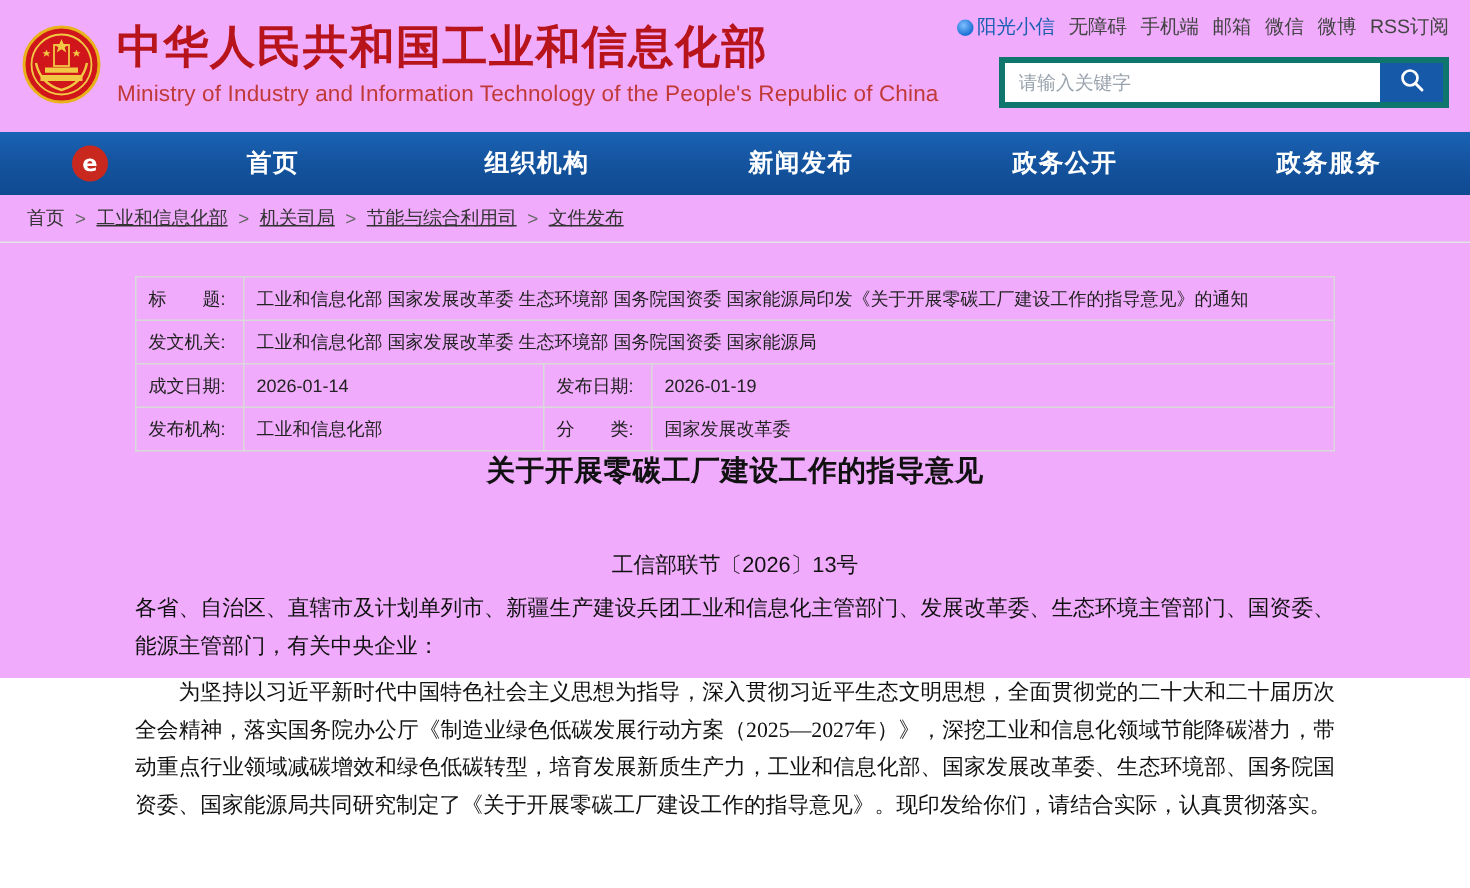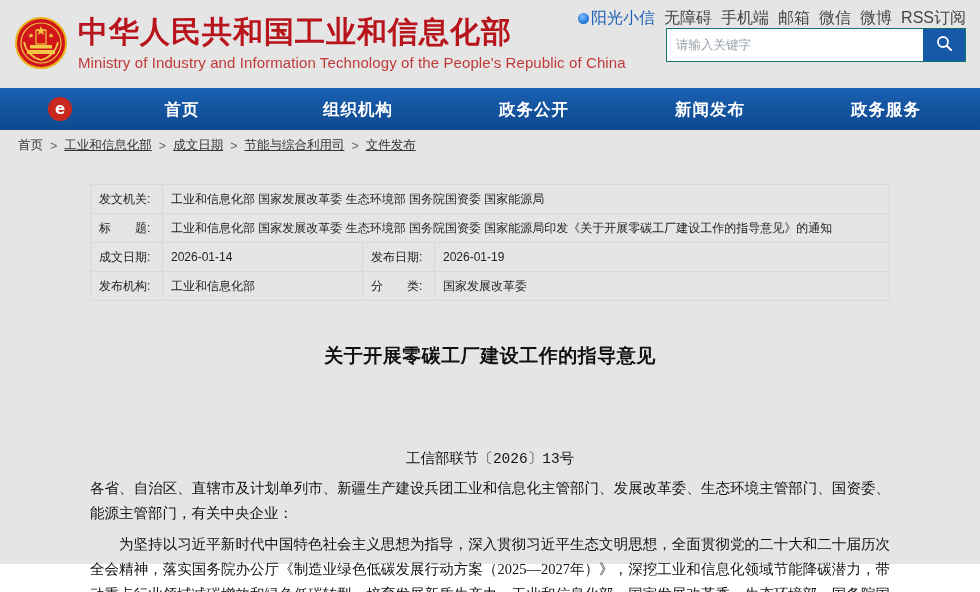--- a/index.html
+++ b/index.html
@@ -3,21 +3,21 @@
 <meta charset="utf-8">
 <style>
   * { box-sizing: border-box; }
   html, body {
     margin: 0; padding: 0;
     width: 980px; height: 592px;
     background: #ffffff;
     font-family: "Liberation Sans", sans-serif;
     overflow: hidden;
   }
-  .page { width: 980px; height: 564px; position: relative; background:#e5e5e5; }
+  .page { width: 980px; height: 452px; position: relative; background:#f0abfc; }
 
   
   .header {
     height: 88px;
     display: flex;
     align-items: flex-start;
     padding: 10px 14px 0 14px;
     position: relative;
   }
   .emblem {
@@ -50,35 +50,36 @@
     position: absolute;
     right: 14px;
     top: 8px;
     width: 300px;
   }
   .toplinks {
     display: flex;
     justify-content: flex-end;
     align-items: center;
     gap: 9px;
-    font-size: 16px;
+    font-size: 13px;
     color: #444;
     height: 20px;
   }
   .toplinks a { color:#444; text-decoration:none; white-space:nowrap; }
   .toplinks .sunlink { color:#1a5fb4; display:flex; align-items:center; gap:2px; }
   .sun-dot {
     width:11px;height:11px;border-radius:50%;
     background: radial-gradient(circle at 40% 35%, #7ec0ff 0%, #1a6fd4 70%);
     display:inline-block;
   }
   .searchbar {
+    margin-top: 10px;
     display: flex;
     height: 34px;
-    border: 1px solid #0f766e;
+    border: 4px solid #0f766e;
     background: #fff;
   }
   .searchbar input {
     flex: 1;
     border: none;
     outline: none;
     padding: 0 9px;
     font-size: 12.5px;
     color: #333;
     font-family: "Liberation Sans", sans-serif;
@@ -166,30 +167,29 @@
   }
   td.lbl { width: 72px; white-space: nowrap; color:#222; }
 
   
   .article { width: 800px; margin: 0 auto; }
   .doc-title {
     text-align: center;
     font-size: 19px;
     font-weight: bold;
     color: #111;
-    margin-top: 42px;
     letter-spacing: 0.5px;
     font-family: "Liberation Serif", "DejaVu Serif", serif;
   }
   .doc-number {
     text-align: center;
     font-size: 14.5px;
     color: #111;
-    margin-top: 80px;
-    font-family: Liberation Mono, monospace;
+    margin-top: 40px;
+    font-family: Liberation Sans, sans-serif;
   }
   .doc-para {
     font-size: 14.5px;
     line-height: 25px;
     color: #111;
     margin-top: 8px;
     text-align: justify;
     font-family: "Liberation Serif", "DejaVu Serif", serif;
   }
   .doc-para.indent { text-indent: 2em; margin-top: 6px; }
@@ -243,49 +243,49 @@
         </button>
       </div>
     </div>
   </div>
 
   <div class="nav">
     <div class="nav-logo">e</div>
     <div class="nav-items">
       <a class="nav-item" href="#">首页</a>
       <a class="nav-item" href="#">组织机构</a>
+      <a class="nav-item" href="#">新闻发布</a>
       <a class="nav-item" href="#">政务公开</a>
-      <a class="nav-item" href="#">新闻发布</a>
       <a class="nav-item" href="#">政务服务</a>
     </div>
   </div>
 
   <div class="breadcrumb">
     <span class="crumb first">首页</span>
     <span class="sep">&gt;</span>
     <span class="crumb">工业和信息化部</span>
     <span class="sep">&gt;</span>
-    <span class="crumb">成文日期</span>
+    <span class="crumb">机关司局</span>
     <span class="sep">&gt;</span>
     <span class="crumb">节能与综合利用司</span>
     <span class="sep">&gt;</span>
     <span class="crumb">文件发布</span>
   </div>
 
   <div class="content">
     <div class="meta-wrap">
       <table class="meta">
         <tbody>
             <tr>
+          <td class="lbl">标　　题:</td>
+          <td colspan="3">工业和信息化部 国家发展改革委 生态环境部 国务院国资委 国家能源局印发《关于开展零碳工厂建设工作的指导意见》的通知</td>
+        </tr>
+        <tr>
           <td class="lbl">发文机关:</td>
           <td colspan="3">工业和信息化部 国家发展改革委 生态环境部 国务院国资委 国家能源局</td>
-        </tr>
-        <tr>
-          <td class="lbl">标　　题:</td>
-          <td colspan="3">工业和信息化部 国家发展改革委 生态环境部 国务院国资委 国家能源局印发《关于开展零碳工厂建设工作的指导意见》的通知</td>
         </tr>
         <tr>
           <td class="lbl">成文日期:</td>
           <td style="width:200px">2026-01-14</td>
           <td class="lbl">发布日期:</td>
           <td>2026-01-19</td>
         </tr>
         <tr>
           <td class="lbl">发布机构:</td>
           <td>工业和信息化部</td>

